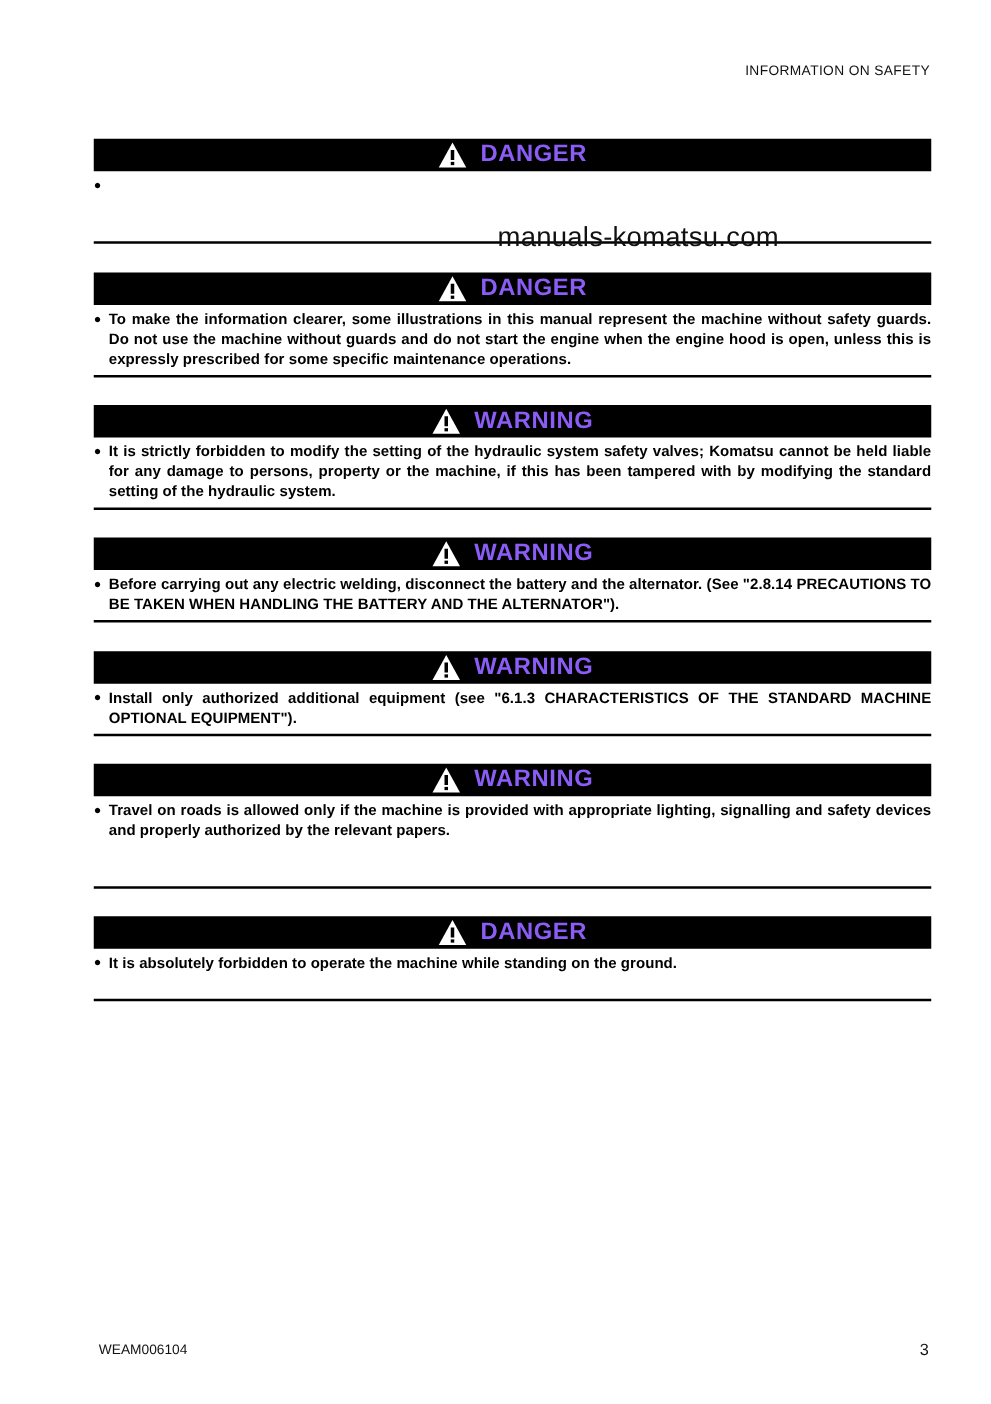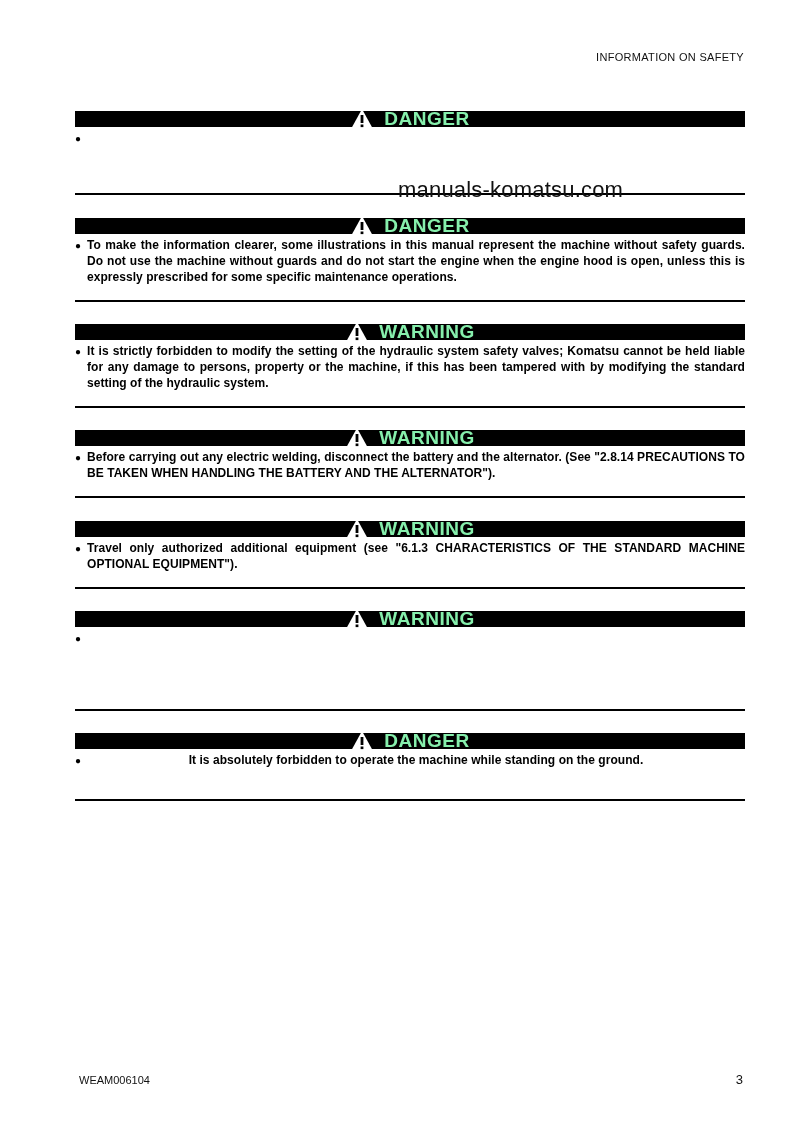--- a/index.html
+++ b/index.html
@@ -24,25 +24,25 @@
       color: #111;
       margin-left: 21px;
     }
     .notice {
       position: absolute;
       left: 75px;
       width: 670px;
     }
     .notice-bar {
       background: #000;
-      height: 16px;
+      height: 26px;
       display: flex;
       align-items: center;
       justify-content: center;
-      color: #86efac;
+      color: #8b5cf6;
     }
     .notice-bar .label {
       font-family: "Liberation Sans", sans-serif;
       font-weight: bold;
       font-size: 19px;
       letter-spacing: 0.5px;
       margin-left: 10px;
       line-height: 26px;
     }
     .tri-icon {
@@ -65,21 +65,21 @@
       position: absolute;
       left: 0px;
       top: 3px;
       font-size: 10px;
       line-height: 18px;
     }
     .notice-body p {
       margin: 0;
     }
     .notice-body p.last {
-      text-align: center;
+      text-align: left;
     }
     .divider {
       position: absolute;
       left: 75px;
       width: 670px;
       height: 2px;
       background: #000;
     }
     .watermark {
       position: absolute;
@@ -179,36 +179,37 @@
   <div class="notice-bar">
     <svg class="tri-icon" viewBox="0 0 24 22">
         <polygon points="12,1 23,21 1,21" fill="#fff"></polygon>
         <rect x="10.6" y="7" width="2.8" height="8" fill="#000"></rect>
         <rect x="10.6" y="16.5" width="2.8" height="2.6" fill="#000"></rect>
       </svg>
     <span class="label">WARNING</span>
   </div>
   <div class="notice-body">
     <span class="bullet">●</span>
-    <p>Travel only authorized additional equipment (see "6.1.3 CHARACTERISTICS OF THE STANDARD MACHINE OPTIONAL EQUIPMENT").</p>
+    <p>Install only authorized additional equipment (see "6.1.3 CHARACTERISTICS OF THE STANDARD MACHINE OPTIONAL EQUIPMENT").</p>
   </div>
 </div>
 <div class="divider" style="top:587px;"></div>
 
 <div class="notice" style="top:611px;">
   <div class="notice-bar">
     <svg class="tri-icon" viewBox="0 0 24 22">
         <polygon points="12,1 23,21 1,21" fill="#fff"></polygon>
         <rect x="10.6" y="7" width="2.8" height="8" fill="#000"></rect>
         <rect x="10.6" y="16.5" width="2.8" height="2.6" fill="#000"></rect>
       </svg>
     <span class="label">WARNING</span>
   </div>
   <div class="notice-body">
     <span class="bullet">●</span>
+    <p>Travel on roads is allowed only if the machine is provided with appropriate lighting, signalling and safety devices and properly authorized by the relevant papers.</p>
   </div>
 </div>
 <div class="divider" style="top:709px;"></div>
 
 <div class="notice" style="top:733px;">
   <div class="notice-bar">
     <svg class="tri-icon" viewBox="0 0 24 22">
         <polygon points="12,1 23,21 1,21" fill="#fff"></polygon>
         <rect x="10.6" y="7" width="2.8" height="8" fill="#000"></rect>
         <rect x="10.6" y="16.5" width="2.8" height="2.6" fill="#000"></rect>

